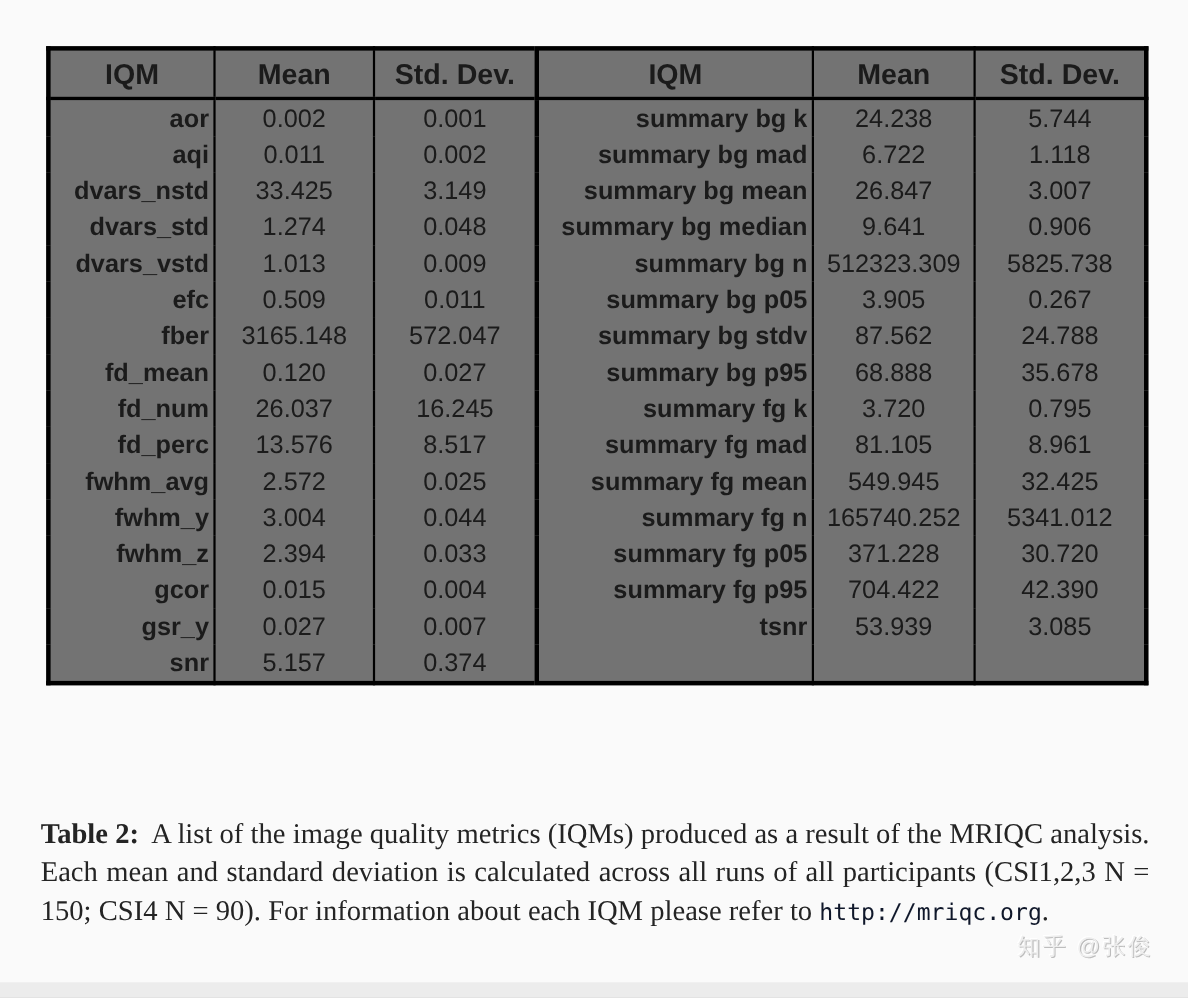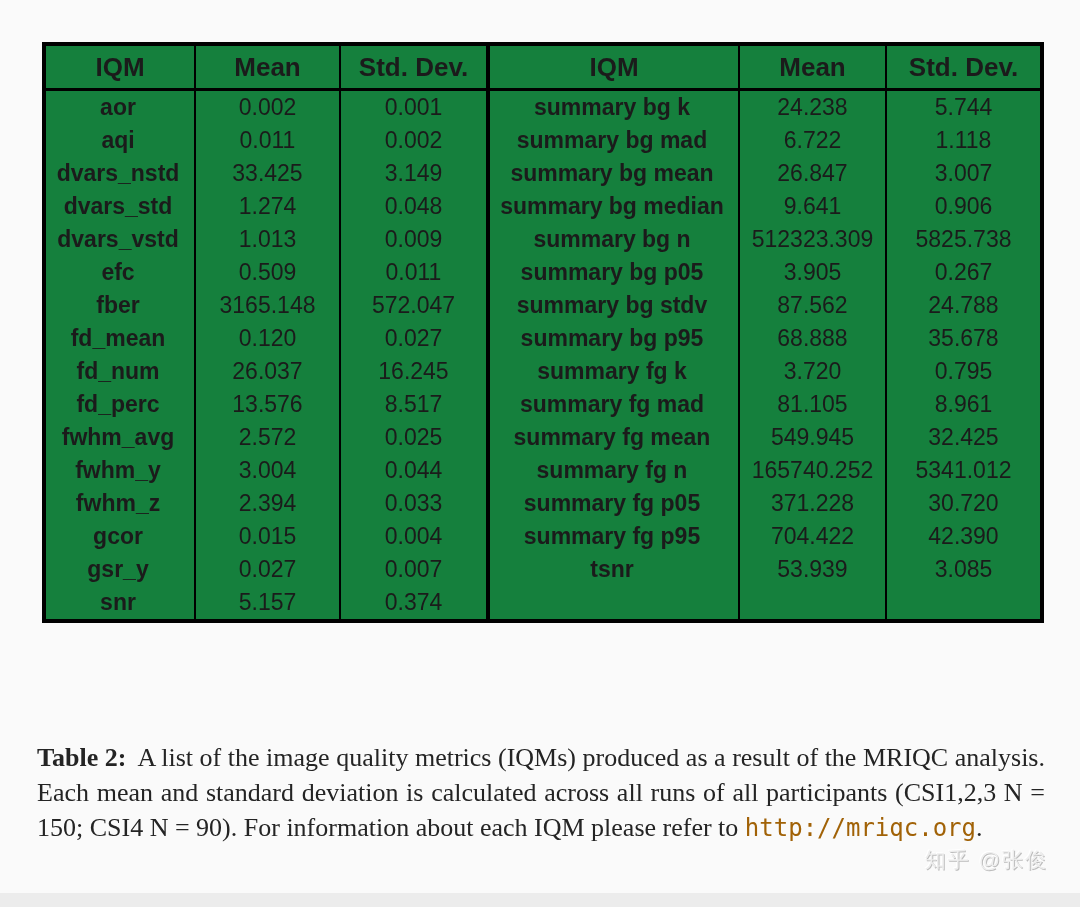--- a/index.html
+++ b/index.html
@@ -12,61 +12,61 @@
     color: #1b1b1b;
   }
 
   
   .iqm-table {
     position: absolute;
     left: 42px; top: 42px;
     width: 998px;
     border-collapse: collapse;
     table-layout: fixed;
-    background: #15803d;
+    background: #737373;
     border: 4px solid #000;
   }
   .iqm-table th {
     height: 42px;
     font-size: 26px;
     font-weight: bold;
     text-align: center;
     border-bottom: 3px solid #000;
     padding: 0;
   }
   .iqm-table td {
     height: 33px;
     font-size: 23px;
     padding: 0;
     white-space: nowrap;
     overflow: hidden;
   }
   .iqm-table th, .iqm-table td { border-left: 2px solid #000; }
   .iqm-table th:first-child, .iqm-table td:first-child { border-left: none; }
   .iqm-table .col-mid { border-left: 4px solid #000; }
-  .label-cell { text-align: center; font-weight: bold; padding-right: 4px !important; }
+  .label-cell { text-align: right; font-weight: bold; padding-right: 4px !important; }
   .num-cell { text-align: center; font-weight: normal; }
 
   
   .caption {
     position: absolute;
     left: 37px; top: 740px;
     width: 1008px;
     font-family: "Liberation Serif", serif;
     font-size: 26px;
     line-height: 35px;
     text-align: justify;
     color: #242424;
     margin: 0;
   }
   .cap-label { margin-right: 11px; font-weight: bold; }
   .caption-link {
     font-family: "DejaVu Sans Mono", monospace;
-    font-size: 24px;
-    color: #a16207;
+    font-size: 21px;
+    color: #0f172a;
     text-decoration: none;
     cursor: pointer;
   }
 
   
   .watermark {
     position: absolute;
     right: 32px; top: 846px;
     font-size: 21px;
     letter-spacing: 2px;

